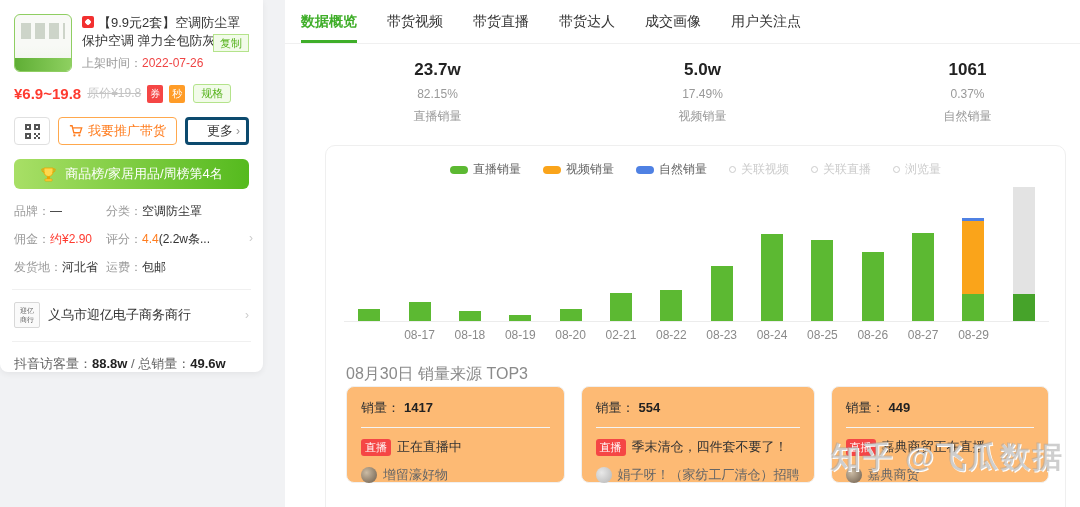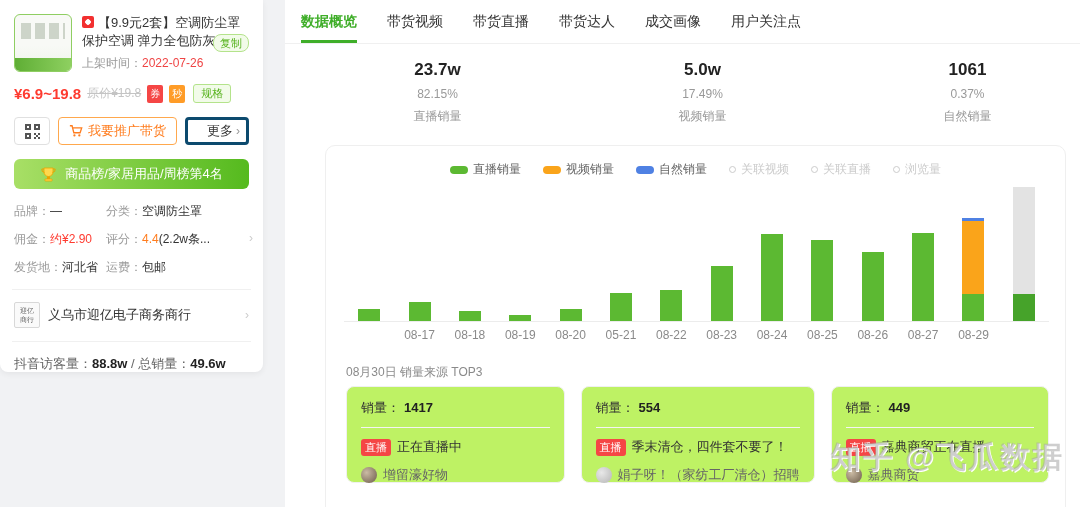--- a/index.html
+++ b/index.html
@@ -14,21 +14,21 @@
   .thumb::before{content:"";position:absolute;left:6px;top:8px;right:6px;height:16px;
     background:repeating-linear-gradient(90deg,#cdd4c9 0 10px,transparent 10px 14px);}
   .thumb::after{content:"";position:absolute;left:0;right:0;bottom:0;height:13px;
     background:linear-gradient(90deg,#5fae35,#8ed060);}
   .title-wrap{flex:1;position:relative;font-size:13px;line-height:18px;color:#333;}
   .mini-badge{display:inline-block;width:12px;height:12px;border-radius:2px;background:#f23030;
     vertical-align:-1px;margin-right:4px;
     background-image:radial-gradient(circle at 50% 50%, #fff 0 2.5px, transparent 3px);}
   .title-text{display:inline;}
   .copy-btn{position:absolute;right:0;top:20px;font-size:11px;color:#57b31e;background:#f2fbe9;
-    border:1px solid #b4e38b;border-radius:8px;padding:0 6px;height:18px;line-height:16px;cursor:pointer;}
+    border:1px solid #b4e38b;border-radius:0;padding:0 6px;height:18px;line-height:16px;cursor:pointer;}
   .listed{margin-top:4px;font-size:12px;color:#999;}
   .listed b{color:#ef4444;font-weight:normal;}
   .price-row{display:flex;align-items:center;gap:6px;margin-top:12px;}
   .price{color:#fe3b30;font-weight:bold;font-size:15px;}
   .orig{color:#c4c4c4;text-decoration:line-through;font-size:12px;}
   .badge-coupon{background:#f54645;color:#fff;font-size:10px;padding:2px 3px;border-radius:2px;}
   .badge-flash{background:#ff9c27;color:#fff;font-size:10px;padding:2px 3px;border-radius:2px;}
   .spec-btn{font-size:11px;color:#57b31e;background:#f2fbe9;border:1px solid #b4e38b;
     border-radius:3px;padding:1px 7px;margin-left:2px;cursor:pointer;}
   .btn-row{display:flex;gap:8px;margin-top:14px;}
@@ -77,23 +77,23 @@
   .sw{width:18px;height:8px;border-radius:4px;display:inline-block;margin-right:5px;}
   .sw-ring{width:7px;height:7px;border:1px solid #ccc;border-radius:50%;display:inline-block;
     margin-right:5px;background:#fff;}
   .plot{position:absolute;left:18px;top:40px;width:705px;height:136px;display:flex;
     align-items:flex-end;border-bottom:1px solid #ececec;}
   .slot{flex:1;height:100%;display:flex;align-items:flex-end;justify-content:center;
     position:relative;cursor:pointer;}
   .bar{display:flex;flex-direction:column-reverse;width:22px;}
   .xlab{position:absolute;top:100%;margin-top:7px;left:50%;transform:translateX(-50%);
     font-size:12px;color:#8a8a8a;white-space:nowrap;}
-  .top3-title{position:absolute;left:20px;top:218px;font-size:12px;color:#8a8a8a;}
+  .top3-title{position:absolute;left:20px;top:218px;font-size:16px;color:#8a8a8a;}
   .cards{position:absolute;left:20px;top:240px;width:703px;display:flex;gap:16px;}
-  .t3{flex:1;border:1px solid #f0f0f0;border-radius:8px;background:#bef264;padding:12px 14px;height:97px;}
+  .t3{flex:1;border:1px solid #f0f0f0;border-radius:8px;background:#fdba74;padding:12px 14px;height:97px;}
   .t3 .sales{font-size:13px;color:#333;}
   .t3 .sales b{font-size:13px;color:#222;margin-left:4px;}
   .t3-div{height:1px;background:#f4f4f4;margin:10px 0;}
   .live-row{display:flex;align-items:center;font-size:13px;color:#333;white-space:nowrap;overflow:hidden;}
   .badge-live{background:#f54645;color:#fff;font-size:11px;padding:1px 4px;border-radius:3px;
     margin-right:6px;flex:none;}
   .who{display:flex;align-items:center;gap:6px;margin-top:10px;font-size:13px;color:#666;
     white-space:nowrap;overflow:hidden;}
   .ava{width:16px;height:16px;flex:none;border-radius:50%;
     background:radial-gradient(circle at 35% 35%,#cbbba4,#6b5b4a);}
@@ -277,21 +277,21 @@
         <div class="slot">
           <div class="bar">
             <div style="height: 12px; background: rgb(92, 185, 50);"></div>
           </div>
           <div class="xlab">08-20</div>
         </div>
         <div class="slot">
           <div class="bar">
             <div style="height: 28px; background: rgb(92, 185, 50);"></div>
           </div>
-          <div class="xlab">05-21</div>
+          <div class="xlab">02-21</div>
         </div>
         <div class="slot">
           <div class="bar">
             <div style="height: 31px; background: rgb(92, 185, 50);"></div>
           </div>
           <div class="xlab">08-22</div>
         </div>
         <div class="slot">
           <div class="bar">
             <div style="height: 55px; background: rgb(92, 185, 50);"></div>

